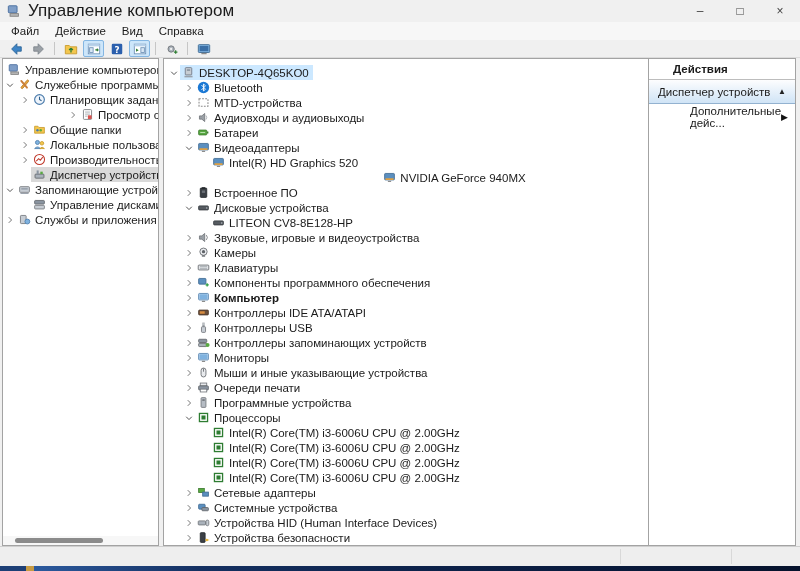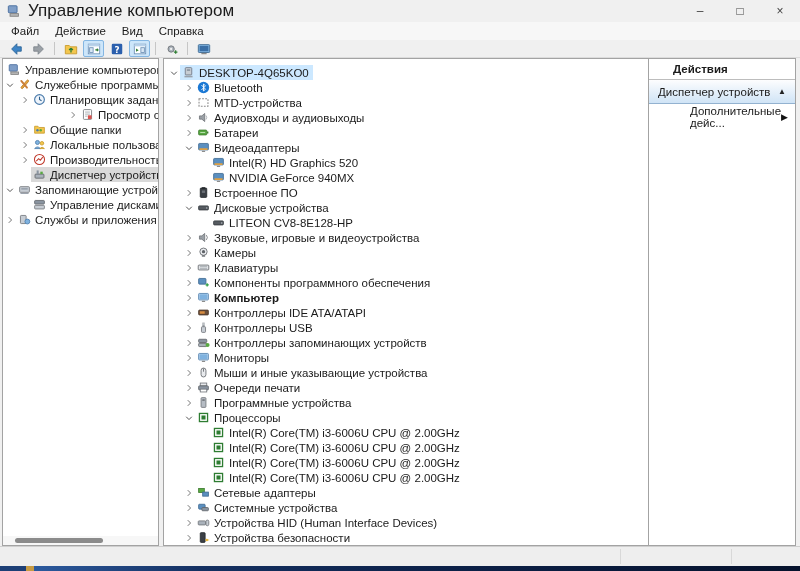--- a/index.html
+++ b/index.html
@@ -449,21 +449,21 @@
               <span class="ticon">
                 <svg viewBox="0 0 16 16">
                   <rect x="2" y="3" width="12" height="8" rx="1" fill="#5b8fbf" stroke="#3c6890"></rect>
                   <rect x="3" y="9" width="10" height="2" fill="#e8a23c"></rect>
                   <rect x="6" y="12" width="4" height="1.5" fill="#8a8a8a"></rect>
                 </svg>
               </span>
               <span>Intel(R) HD Graphics 520</span>
             </span>
           </div>
-          <div class="tree-row" style="padding-left: 33px;">
+          <div class="tree-row" style="padding-left: 42px; justify-content: center;">
             <span class="chev"></span>
             <span class="row-inner">
               <span class="ticon">
                 <svg viewBox="0 0 16 16">
                   <rect x="2" y="3" width="12" height="8" rx="1" fill="#5b8fbf" stroke="#3c6890"></rect>
                   <rect x="3" y="9" width="10" height="2" fill="#e8a23c"></rect>
                   <rect x="6" y="12" width="4" height="1.5" fill="#8a8a8a"></rect>
                 </svg>
               </span>
               <span>NVIDIA GeForce 940MX</span>

